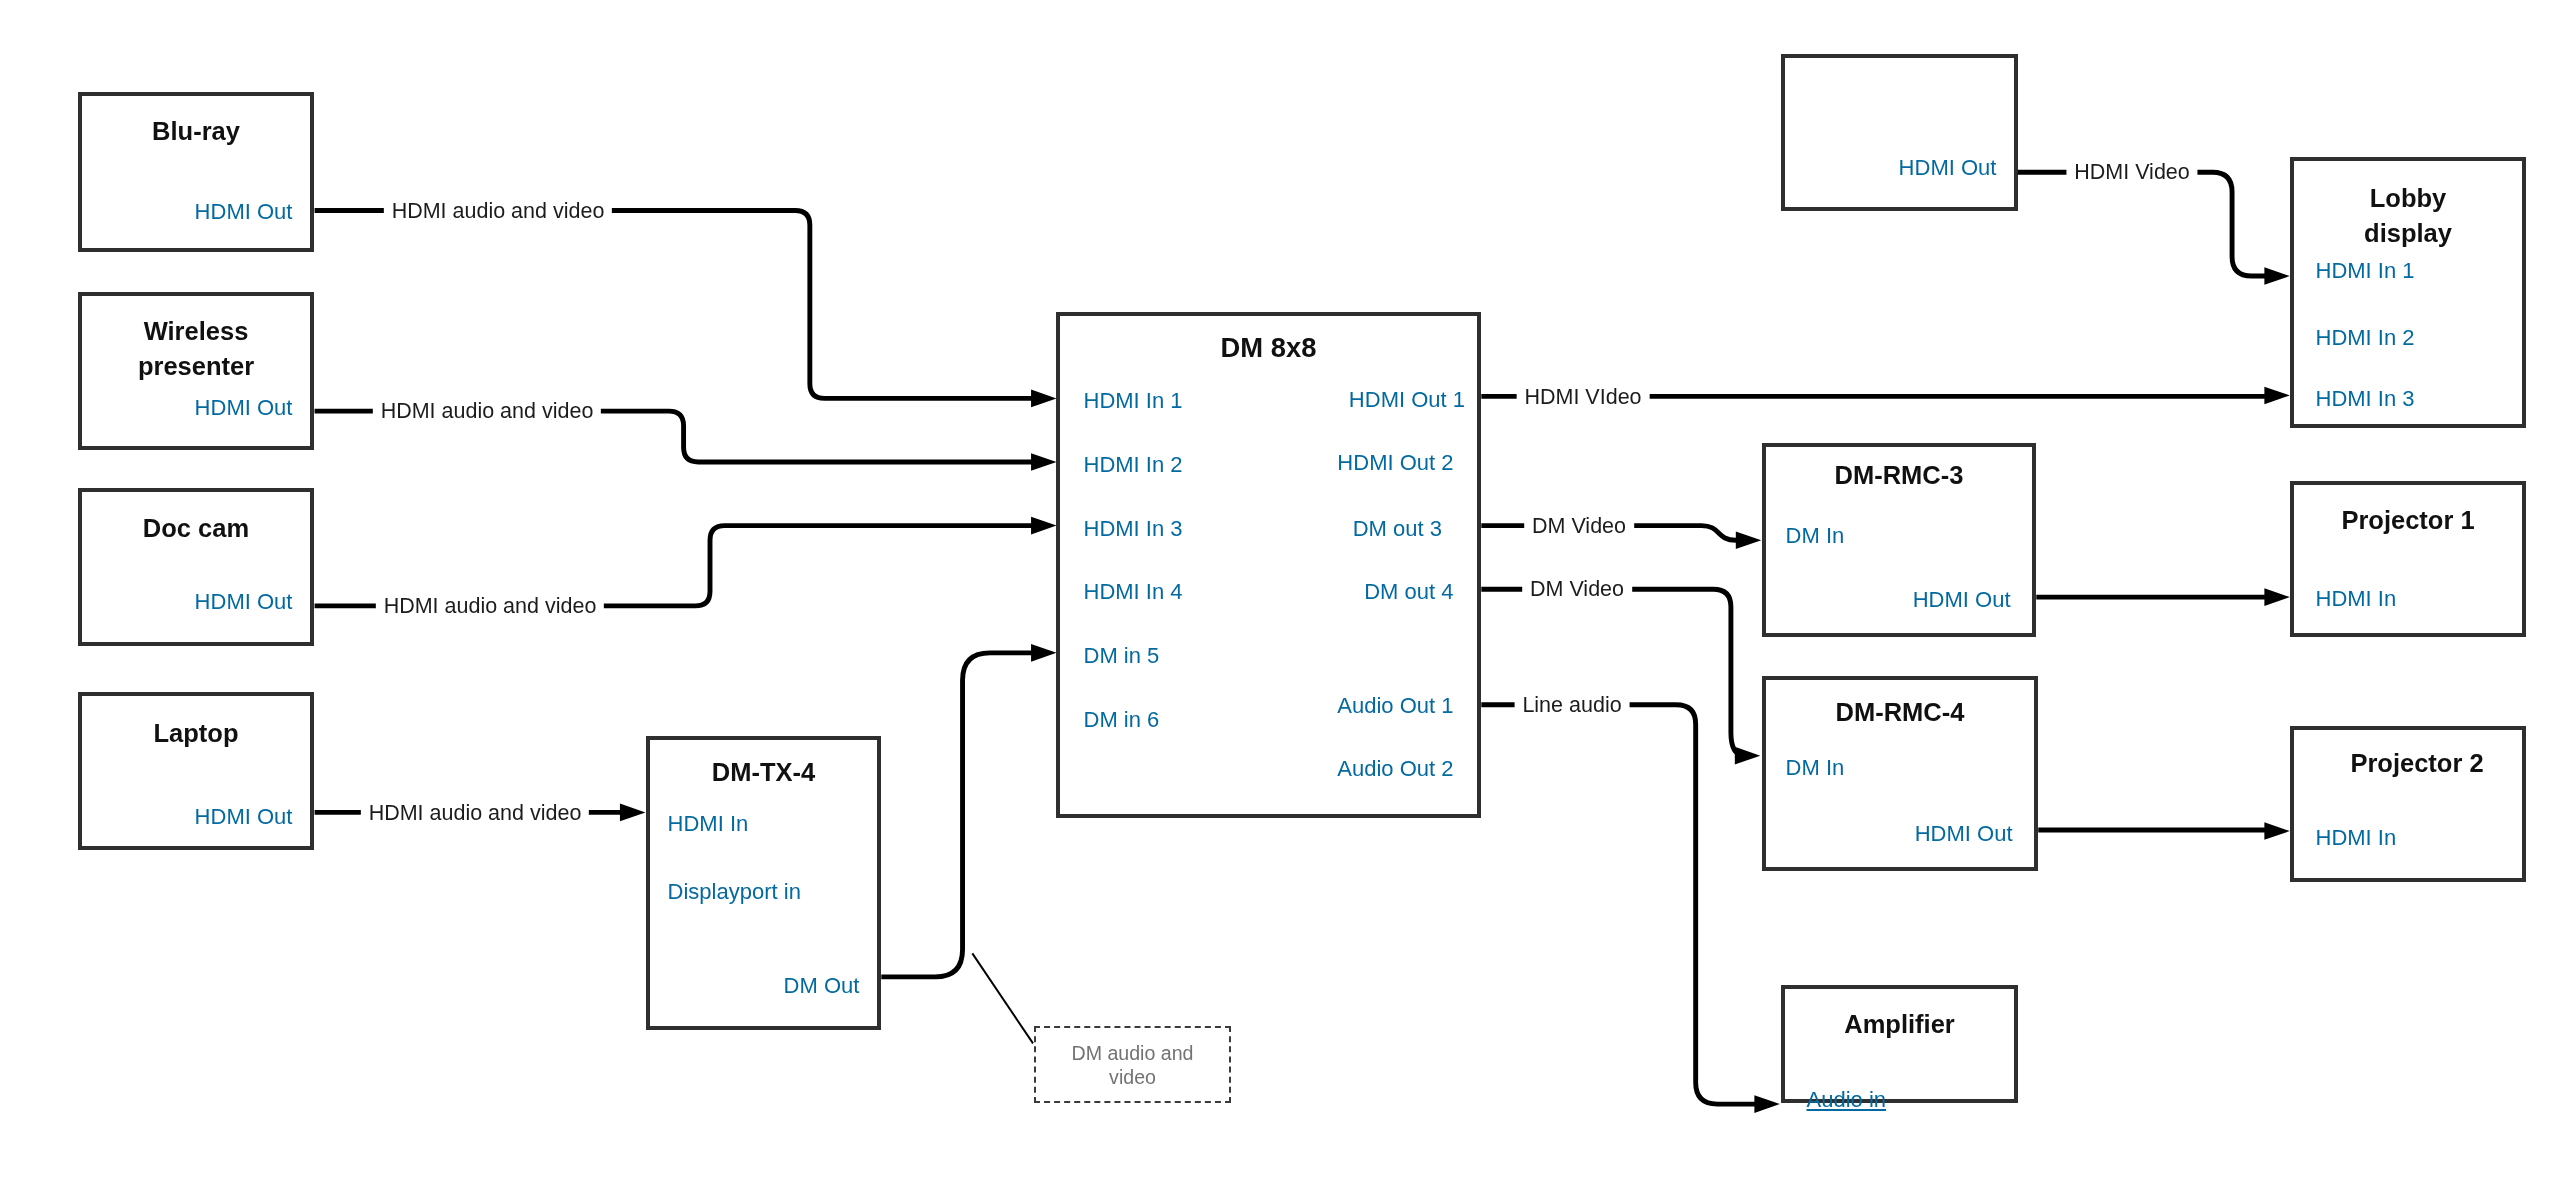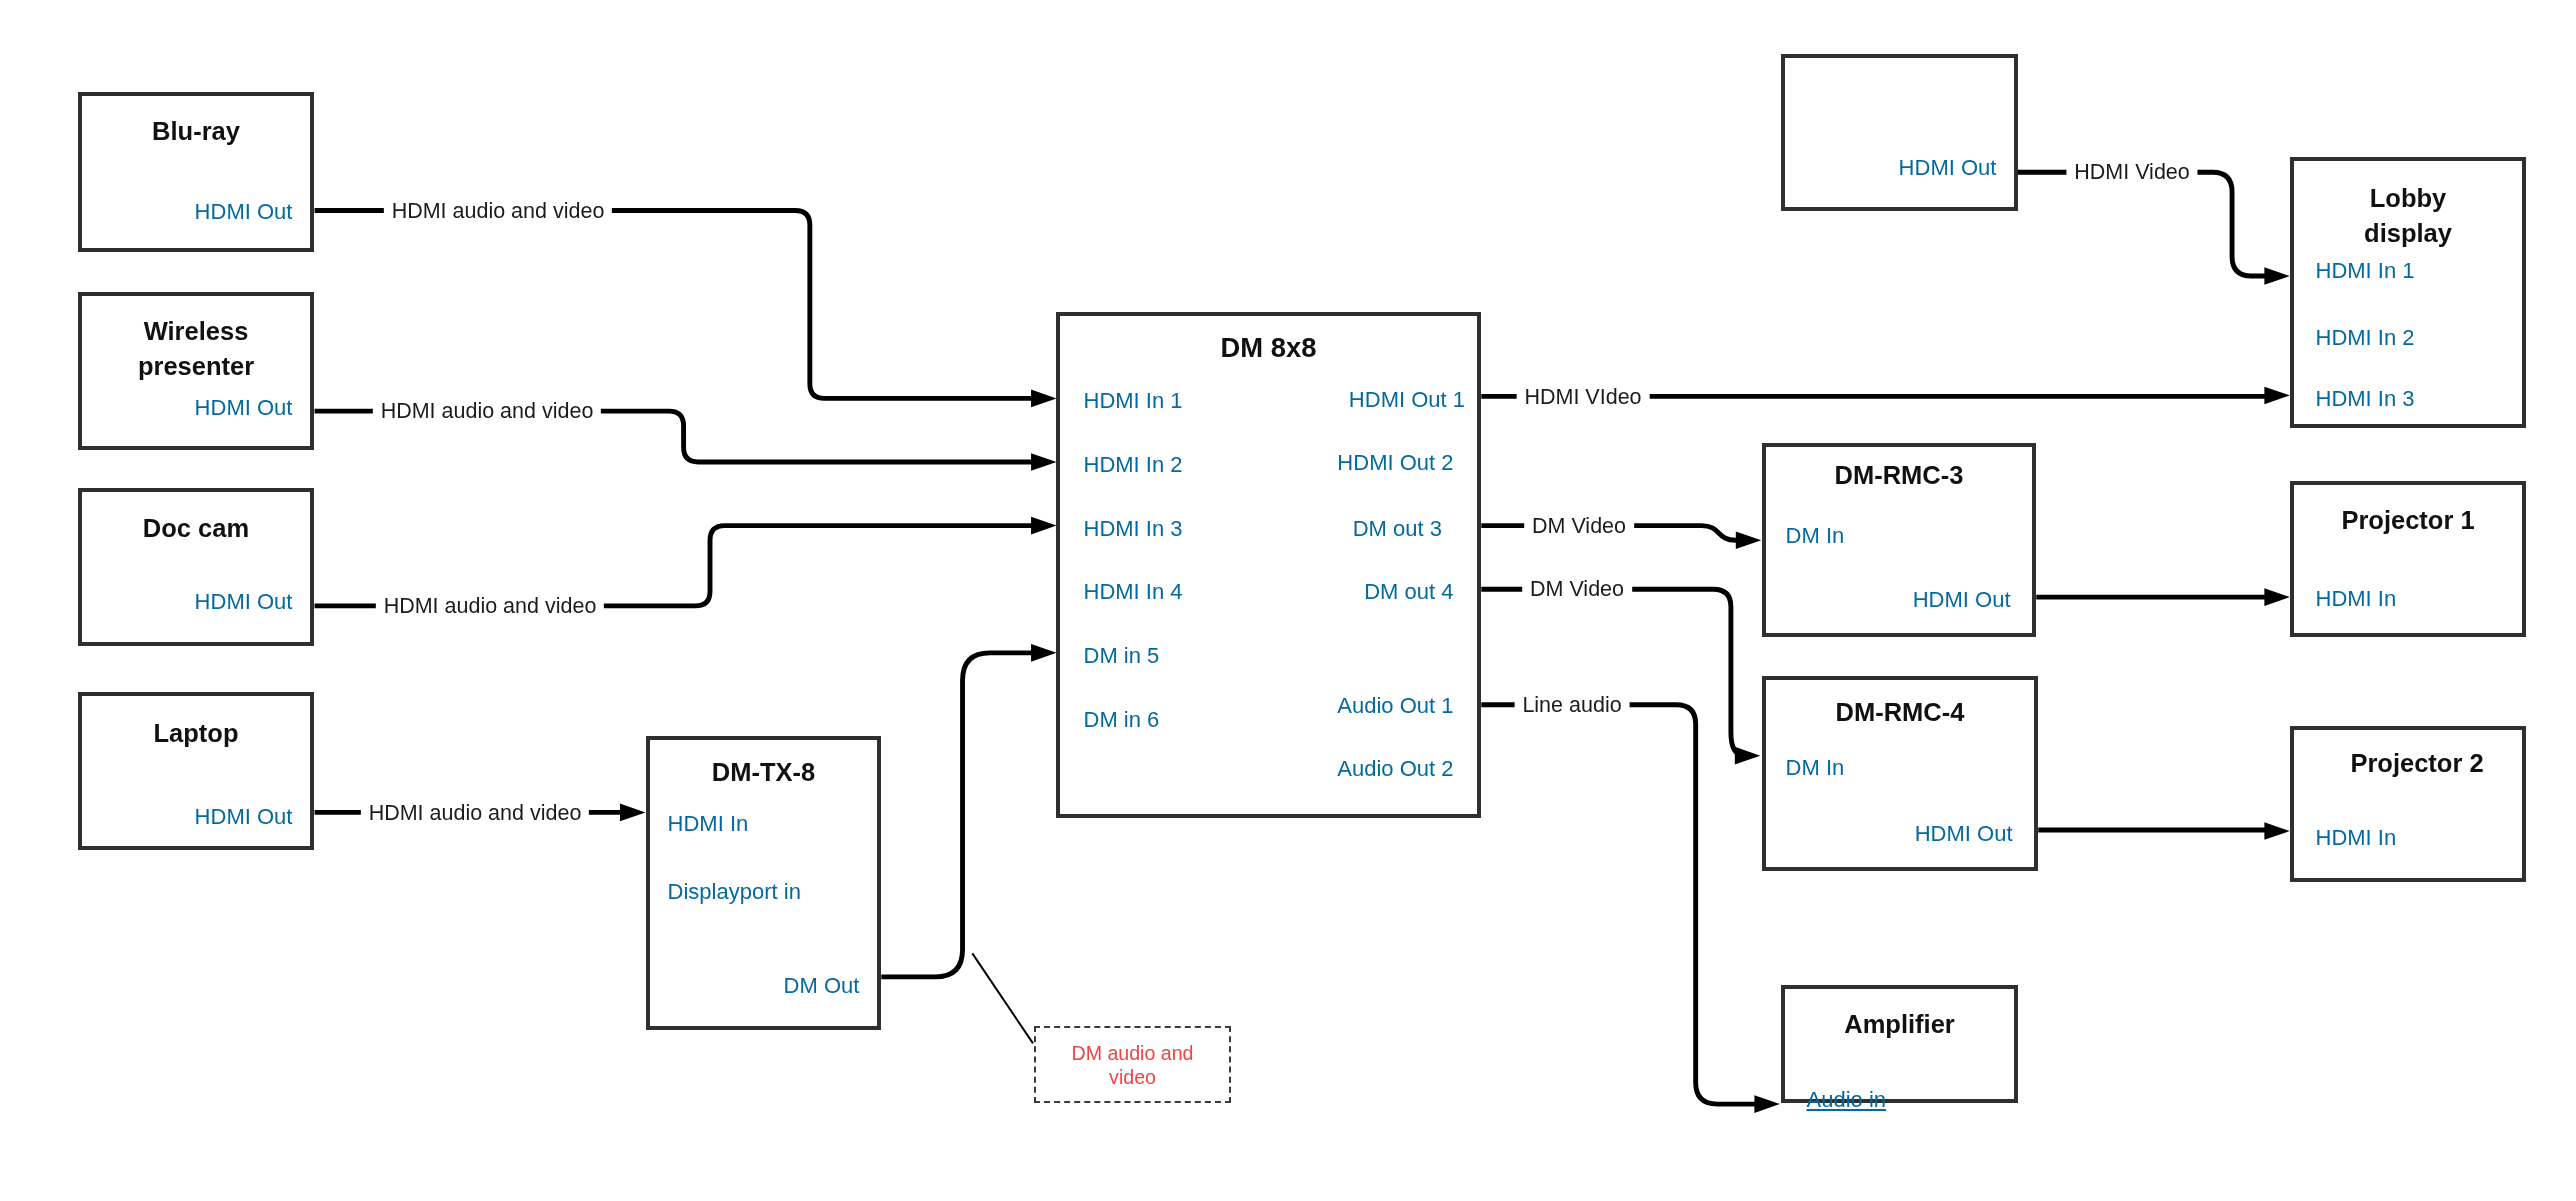--- a/index.html
+++ b/index.html
@@ -45,21 +45,21 @@
     z-index:6;
   }
   #callout{
     position:absolute;
     box-sizing:border-box;
     left:1034px;top:1026px;width:197px;height:77px;
     border:2px dashed #3a3a3a;
     background:#ffffff;
     z-index:5;
     text-align:center;
-    font-size:19.6px;line-height:24.5px;color:#ef4444;
+    font-size:19.6px;line-height:24.5px;color:#737373;
     padding-top:12.7px;
   }
 </style>
 </head>
 <body>
 
 <div id="canvas">
 
   <svg id="wires" width="2576" height="1201" viewBox="0 0 2631 1227">
     <g stroke="#000000" stroke-width="5" fill="none">
@@ -120,21 +120,21 @@
     <div class="title" style="top:18.6px;">Doc cam</div>
     <div class="port r" style="top:96px;">HDMI Out</div>
   </div>
 
   <div class="node" style="left:78px;top:692px;width:236px;height:158px;">
     <div class="title" style="top:19.6px;">Laptop</div>
     <div class="port r" style="top:107px;">HDMI Out</div>
   </div>
 
   <div class="node" style="left:646px;top:736px;width:235px;height:294px;">
-    <div class="title" style="top:14.7px;">DM-TX-8</div>
+    <div class="title" style="top:14.7px;">DM-TX-4</div>
     <div class="port l" style="top:70px;">HDMI In</div>
     <div class="port l" style="top:138px;">Displayport in</div>
     <div class="port r" style="top:232px;">DM Out</div>
   </div>
 
   <div class="node" style="left:1056px;top:312px;width:425px;height:506px;">
     <div class="title big" style="top:13.7px;">DM 8x8</div>
     <div class="port l" style="top:71px;padding-left:23.5px;">HDMI In 1</div>
     <div class="port l" style="top:135px;padding-left:23.5px;">HDMI In 2</div>
     <div class="port l" style="top:199px;padding-left:23.5px;">HDMI In 3</div>

